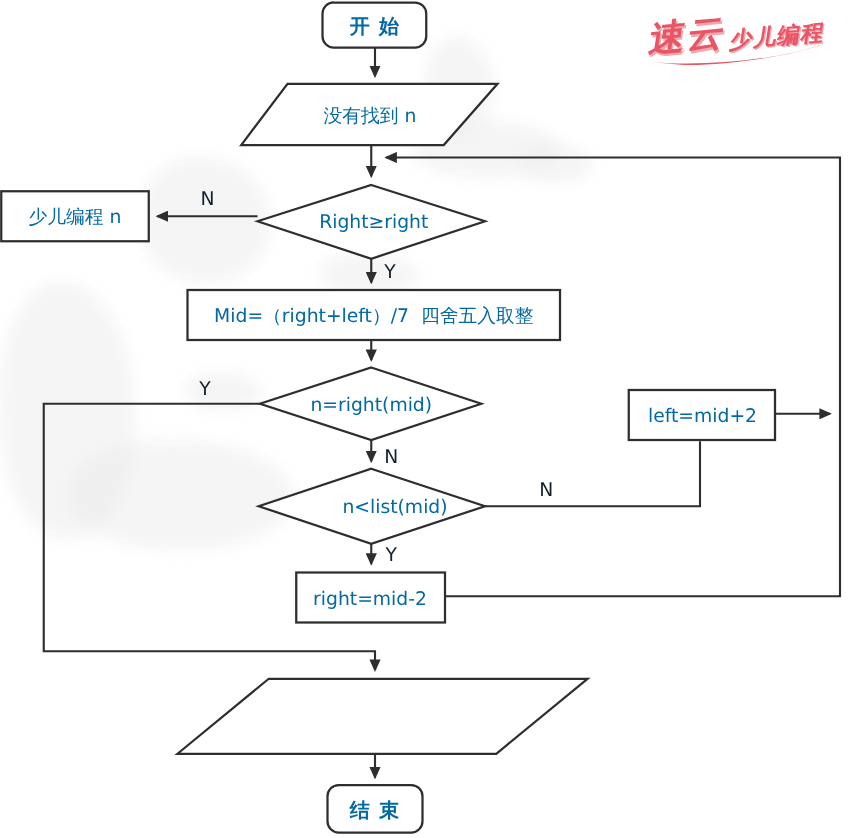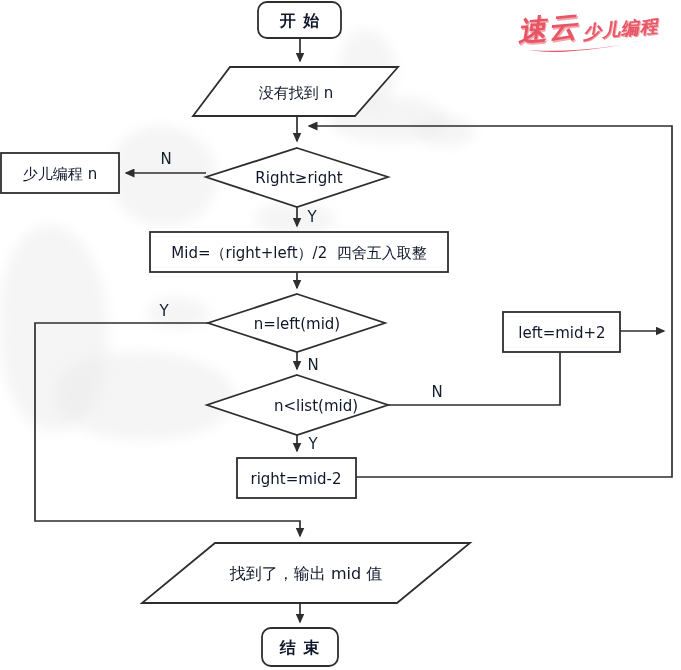--- a/index.html
+++ b/index.html
@@ -18,21 +18,21 @@
     border-radius:45% 55% 50% 50%;
     filter:blur(6px);
     pointer-events:none;
   }
   svg.wires{position:absolute;left:0;top:0;}
   .lbl{
     position:absolute;
     transform:translate(-50%,-50%);
     white-space:pre;
     font-size:15px;
-    color:#0f172a;
+    color:#0369a1;
     line-height:1.1;
     text-align:right;
   }
   .lbl.bold{font-weight:bold;font-size:16px;letter-spacing:1px;}
   .edge-lbl{
     position:absolute;
     transform:translate(-50%,-50%);
     font-size:15px;
     font-weight:500;
     color:#14202e;
@@ -108,26 +108,25 @@
       <rect x="237" y="458" width="119" height="40"></rect>
       <polygon points="215,543 470,543 397,603 142,603"></polygon>
       <rect x="262" y="628" width="76" height="38" rx="9"></rect>
     </g>
   </svg>
 
   <div class="lbl bold" style="left:300px;top:21px">开 始</div>
   <div class="lbl" style="left:296px;top:93px">没有找到 n</div>
   <div class="lbl" style="left:299px;top:178px">Right≥right</div>
   <div class="lbl" style="left:60px;top:174px">少儿编程 n</div>
-  <div class="lbl" style="left:299px;top:253px">Mid=（right+left）/2  四舍五入取整</div>
-  <div class="lbl" style="left:297px;top:324px">n=left(mid)</div>
+  <div class="lbl" style="left:299px;top:253px">Mid=（right+left）/7  四舍五入取整</div>
+  <div class="lbl" style="left:297px;top:324px">n=right(mid)</div>
   <div class="lbl" style="left:562px;top:333px">left=mid+2</div>
   <div class="lbl" style="left:316px;top:406px">n&lt;list(mid)</div>
   <div class="lbl" style="left:296px;top:479px">right=mid-2</div>
-  <div class="lbl" style="left:306px;top:574px;font-size:16px">找到了，输出 mid 值</div>
   <div class="lbl bold" style="left:300px;top:648px">结 束</div>
 
   <span class="edge-lbl" style="left:166px;top:159px">N</span>
   <span class="edge-lbl" style="left:312px;top:217px">Y</span>
   <span class="edge-lbl" style="left:164px;top:311px">Y</span>
   <span class="edge-lbl" style="left:313px;top:365px">N</span>
   <span class="edge-lbl" style="left:437px;top:392px">N</span>
   <span class="edge-lbl" style="left:313px;top:444px">Y</span>
 
   <div id="logo">

